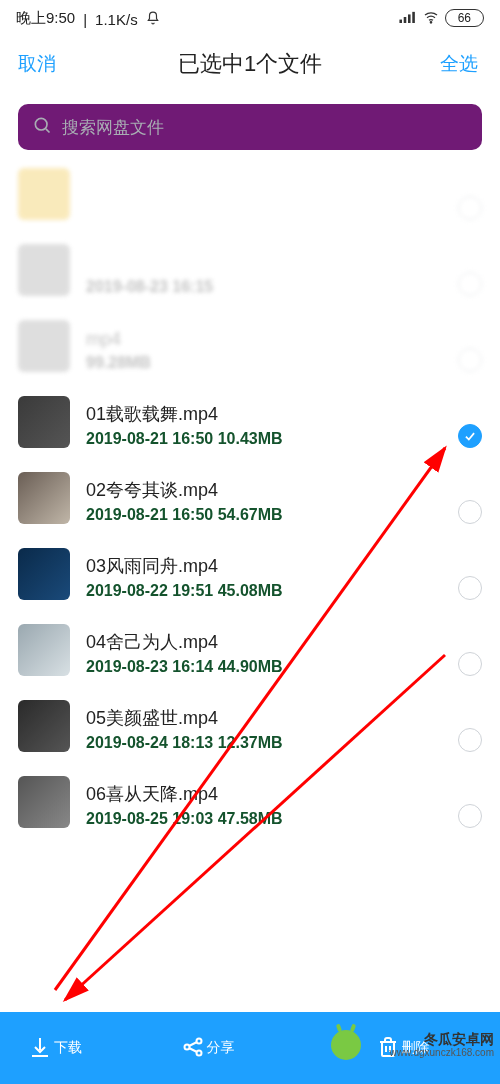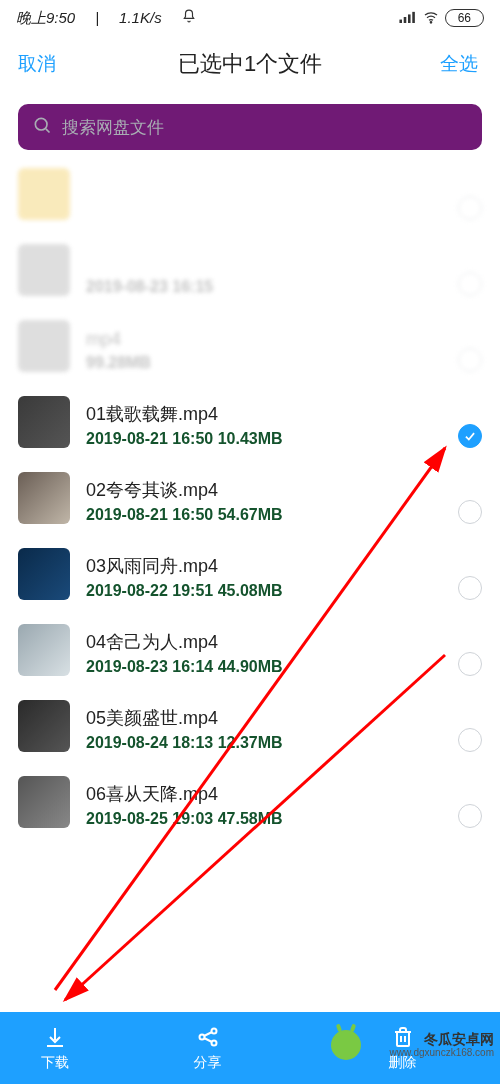--- a/index.html
+++ b/index.html
@@ -1,18 +1,18 @@
 <!DOCTYPE html>
 <html><head>
 <meta charset="utf-8">
 <style>
   * { box-sizing: border-box; margin: 0; padding: 0; font-family: -apple-system, "Helvetica Neue", Arial, sans-serif; }
   html, body { width: 500px; height: 1084px; background: #fff; overflow: hidden; position: relative; }
   .status-bar { height: 36px; display: flex; align-items: center; padding: 0 16px; font-size: 15px; color: #222; }
-  .status-left { flex: 1; display: flex; align-items: flex-start; gap: 20px; font-style: italic; }
+  .status-left { flex: 1; display: flex; align-items: flex-end; gap: 8px; }
   .status-right { display: flex; align-items: center; gap: 6px; font-size: 13px; }
   .battery-pill { border: 1.5px solid #333; border-radius: 10px; padding: 0 12px; font-size: 12px; line-height: 16px; }
   .header { height: 56px; display: flex; align-items: center; padding: 0 18px; }
   .header .title { flex: 1; text-align: center; font-size: 22px; color: #222; font-weight: 500; }
   .header .side { font-size: 19px; color: #1ea0ff; min-width: 46px; }
   .header .side.right { text-align: center; }
   .search-box { margin: 12px 18px 6px; height: 46px; background: #701a75; border-radius: 10px; display: flex; align-items: center; padding: 0 14px; color: #a8adb3; font-size: 17px; gap: 10px; }
   .file-list { }
   .file-row { display: flex; align-items: flex-end; padding: 12px 18px 12px 18px; position: relative; }
   .thumb { width: 52px; height: 52px; border-radius: 6px; background: #d0d0d0; flex-shrink: 0; margin-right: 16px; }
@@ -26,21 +26,21 @@
   .redacted .thumb { background: #bfbfbf; }
   .redacted .file-name, .redacted .file-meta { color: #888; }
   .row1 .thumb { background: #f5d67a; }
   .row4 .thumb { background: linear-gradient(135deg,#3a3a3a,#555); }
   .row5 .thumb { background: linear-gradient(135deg,#6a5e55,#c0b6a8); }
   .row6 .thumb { background: linear-gradient(135deg,#0a2a4a,#1a4a7a); }
   .row7 .thumb { background: linear-gradient(135deg,#9aa8b0,#d8e0e4); }
   .row8 .thumb { background: linear-gradient(135deg,#2a2a2a,#555); }
   .row9 .thumb { background: linear-gradient(135deg,#555,#888); }
   .bottom-bar { position: absolute; left: 0; right: 0; bottom: 0; height: 72px; background: #1ea0ff; display: flex; }
-  .bottom-bar .btn { flex: 1; display: flex; flex-direction: column; align-items: center; justify-content: center; color: #fff; font-size: 14px; gap: 2px; }
+  .bottom-bar .btn { flex: 1; display: flex; flex-direction: row; align-items: center; justify-content: center; color: #fff; font-size: 14px; gap: 2px; }
   .bottom-bar .btn svg { width: 24px; height: 24px; }
   .bottom-bar .btn:first-child { flex: 0 0 110px; }
   .watermark { position: absolute; right: 6px; bottom: 24px; display: flex; align-items: center; gap: 6px; background: rgba(255,255,255,0.0); }
   .watermark .mascot { width: 30px; height: 30px; background: #7ac943; border-radius: 50%; position: relative; }
   .watermark .mascot::before, .watermark .mascot::after { content:""; position:absolute; top:-6px; width:4px; height:8px; background:#7ac943; border-radius:2px; }
   .watermark .mascot::before { left:6px; transform:rotate(-20deg);}
   .watermark .mascot::after { right:6px; transform:rotate(20deg);}
   .watermark .wm-text { display:flex; flex-direction:column; line-height:1.1;align-items:flex-end; }
   .watermark .wm-text .l1 { font-size:14px; font-weight:700; color:#333; }
   .watermark .wm-text .l2 { font-size:10px; color:#555;padding-left:23px; }

